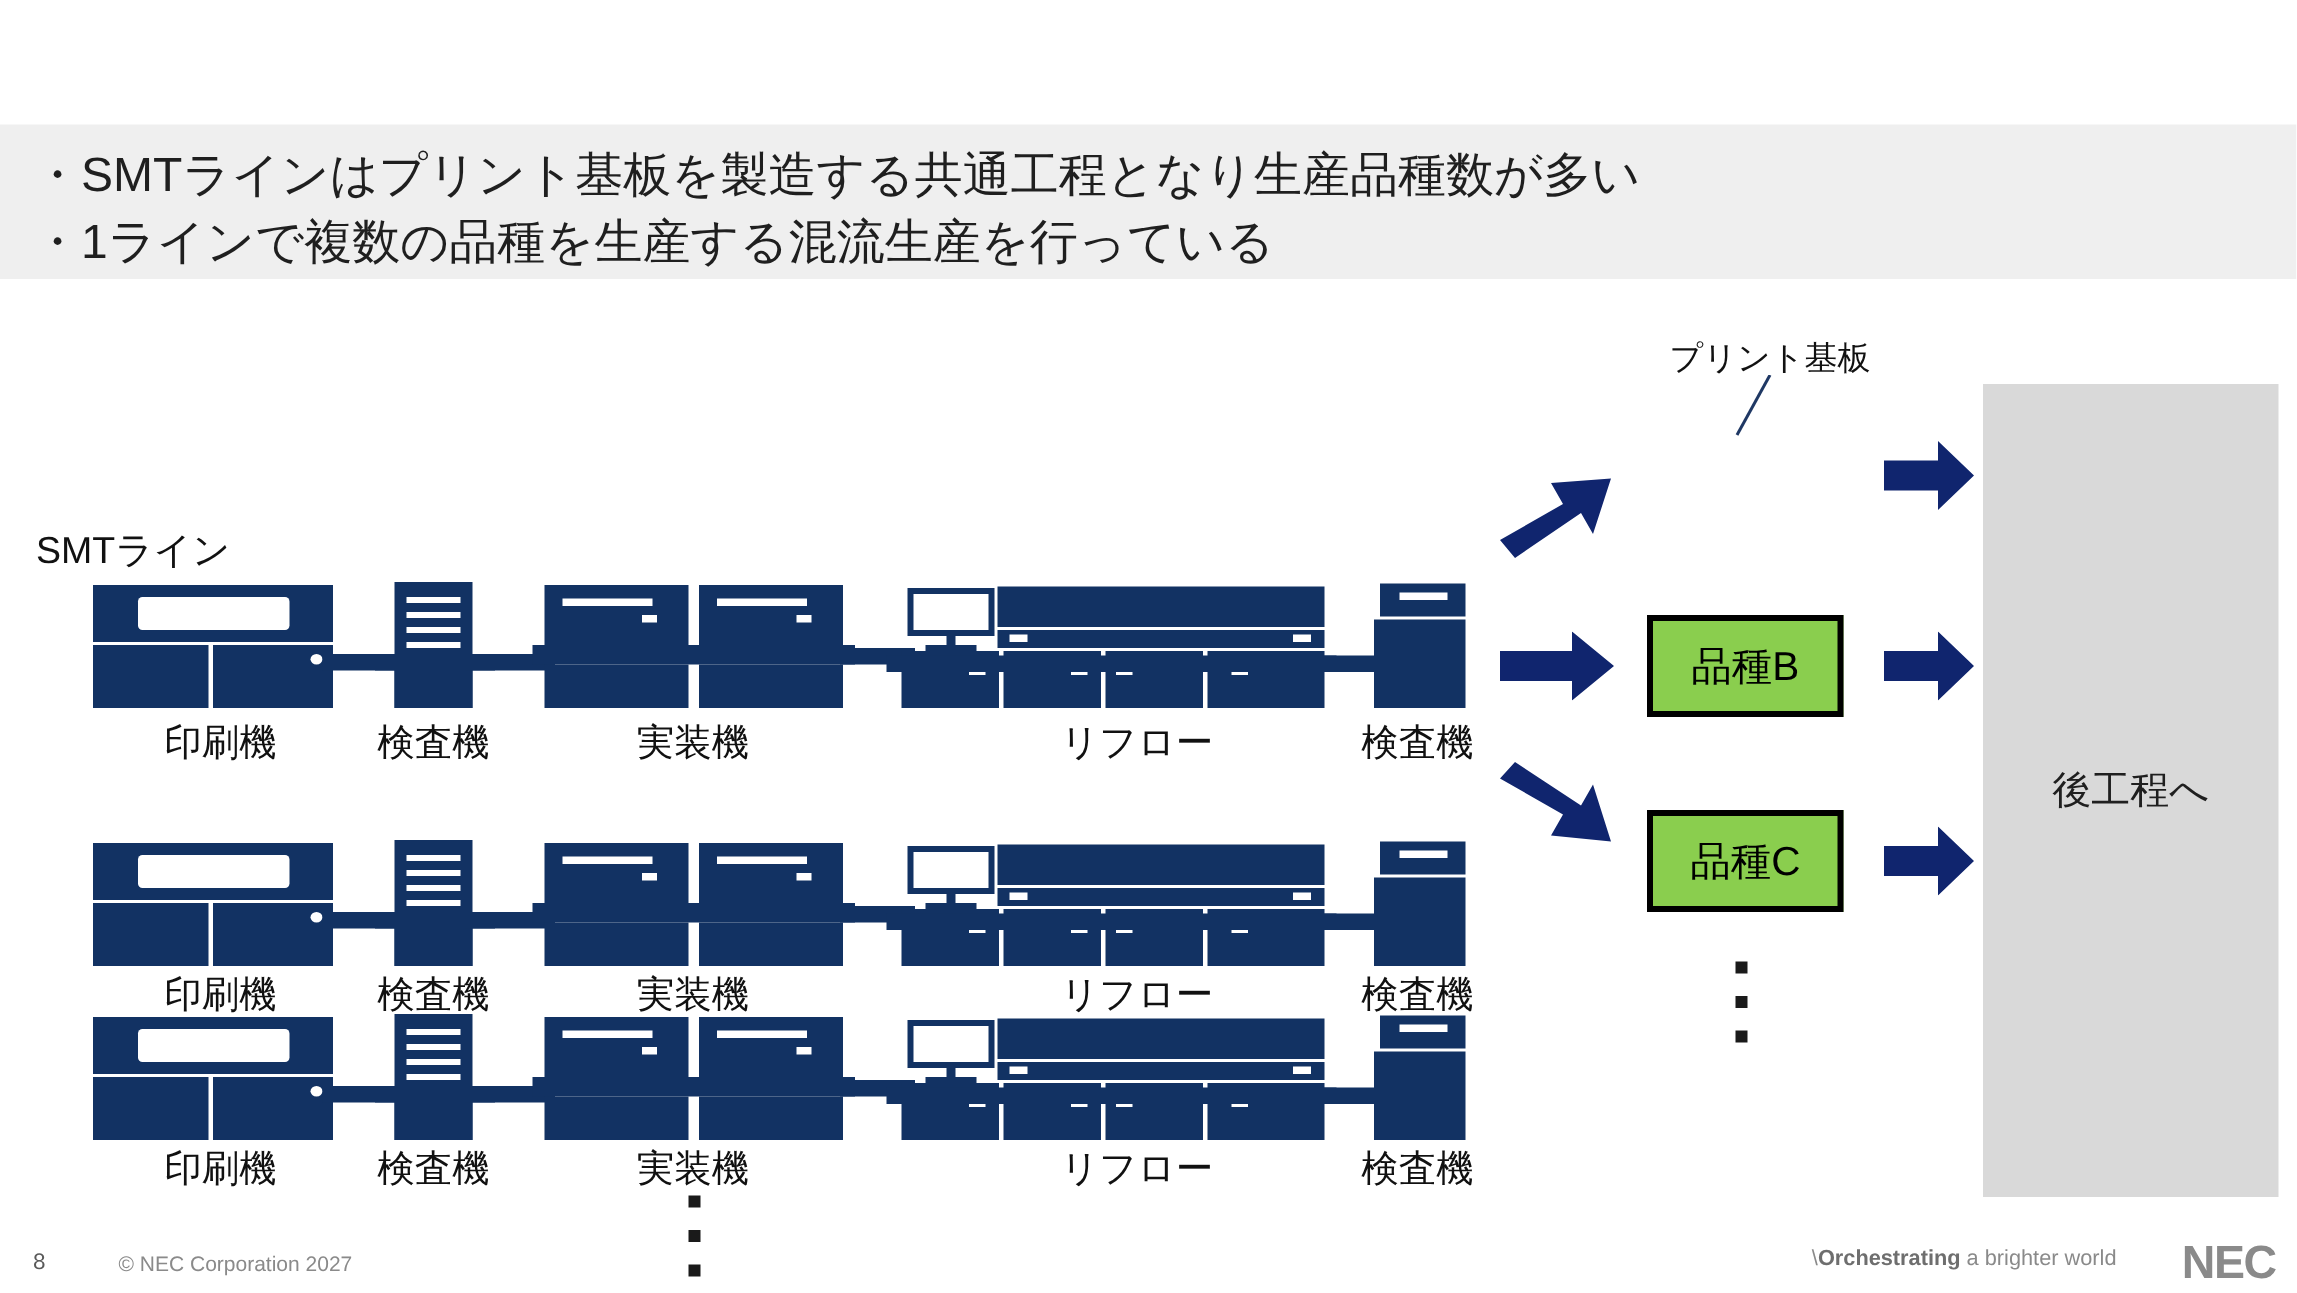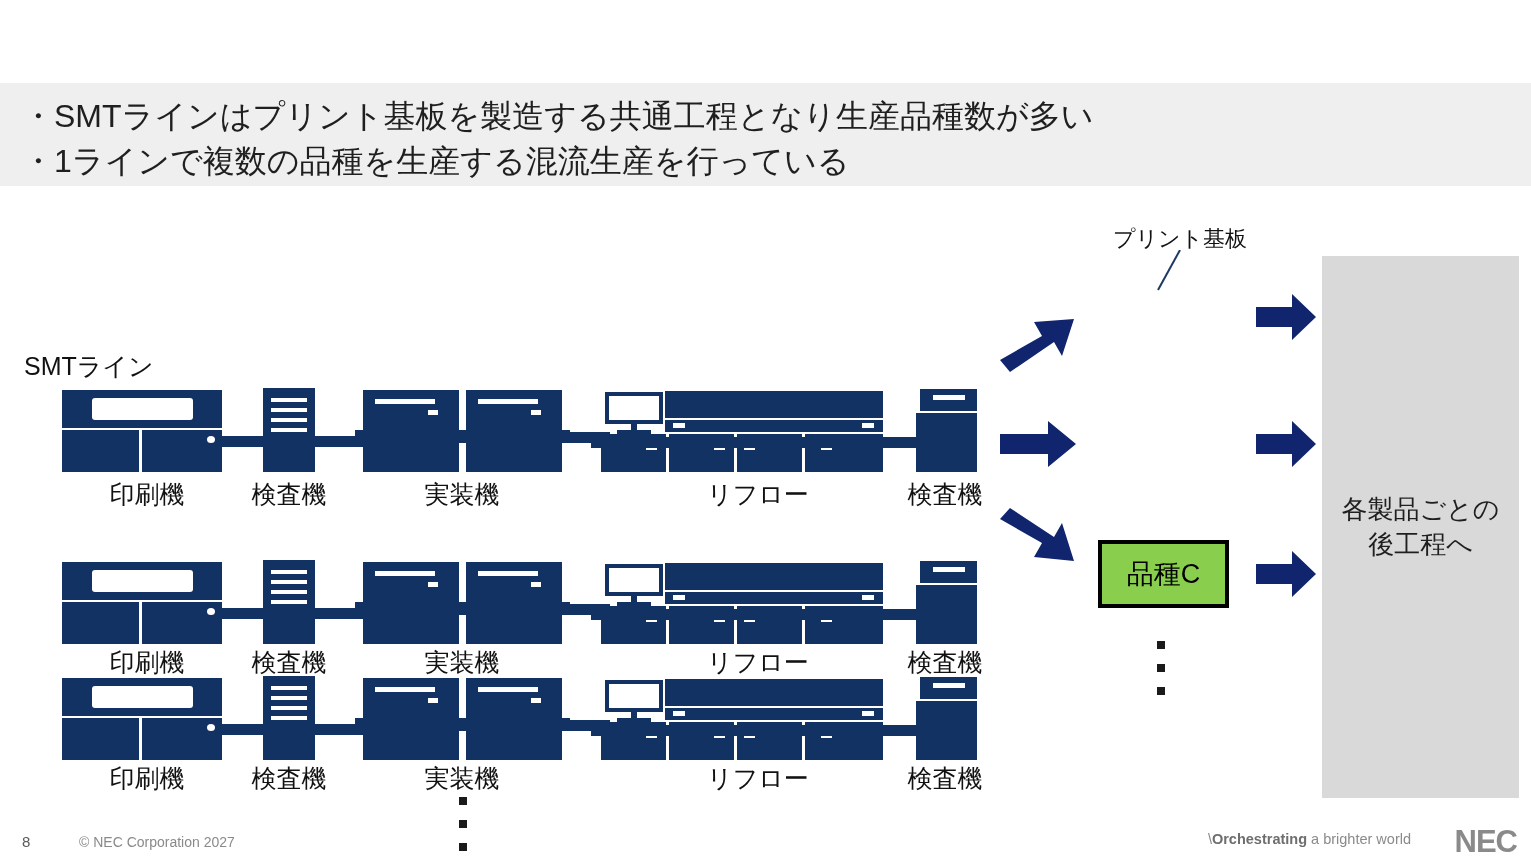--- a/index.html
+++ b/index.html
@@ -355,20 +355,23 @@
       <polygon points="0,13 48,13 48,0 76,23 48,46 48,33 0,33" fill="#10256E"></polygon>
     </svg>
   </div>
 
   <div class="arrow-diag" style="position:absolute; left:996px; top:505px;">
     <svg width="84" height="66" viewBox="0 0 84 66">
       <polygon points="4,14 46,38 38,52 78,56 66,18 58,32 14,3" fill="#10256E"></polygon>
     </svg>
   </div>
 
+  <div class="prod-box" style="left:1098px; top:410px; width:131px; height:68px;">
+    <span>品種B</span>
+  </div>
   <div class="prod-box" style="left:1098px; top:540px; width:131px; height:68px;">
     <span>品種C</span>
   </div>
 
   <div class="vdots" style="left:1157px; top:641px;">
     <i></i>
     <i></i>
     <i></i>
   </div>
 
@@ -390,21 +393,20 @@
     </svg>
   </div>
   <div class="arrow-right" style="left:1256px; top:551px;">
     <svg width="60" height="46" viewBox="0 0 60 46">
       <polygon points="0,13 36,13 36,0 60,23 36,46 36,33 0,33" fill="#10256E"></polygon>
     </svg>
   </div>
 
   <div class="dest-panel">
     <div class="dest-text">
-      <div>各製品ごとの</div>
       <div>後工程へ</div>
     </div>
   </div>
 
   <div class="page-num">8</div>
   <div class="copyright">© NEC Corporation 2027</div>
   <div class="tagline"><span>\</span><b>Orchestrating</b><span> a brighter world</span></div>
   <div class="nec-logo">NEC</div>
 
 </div>

